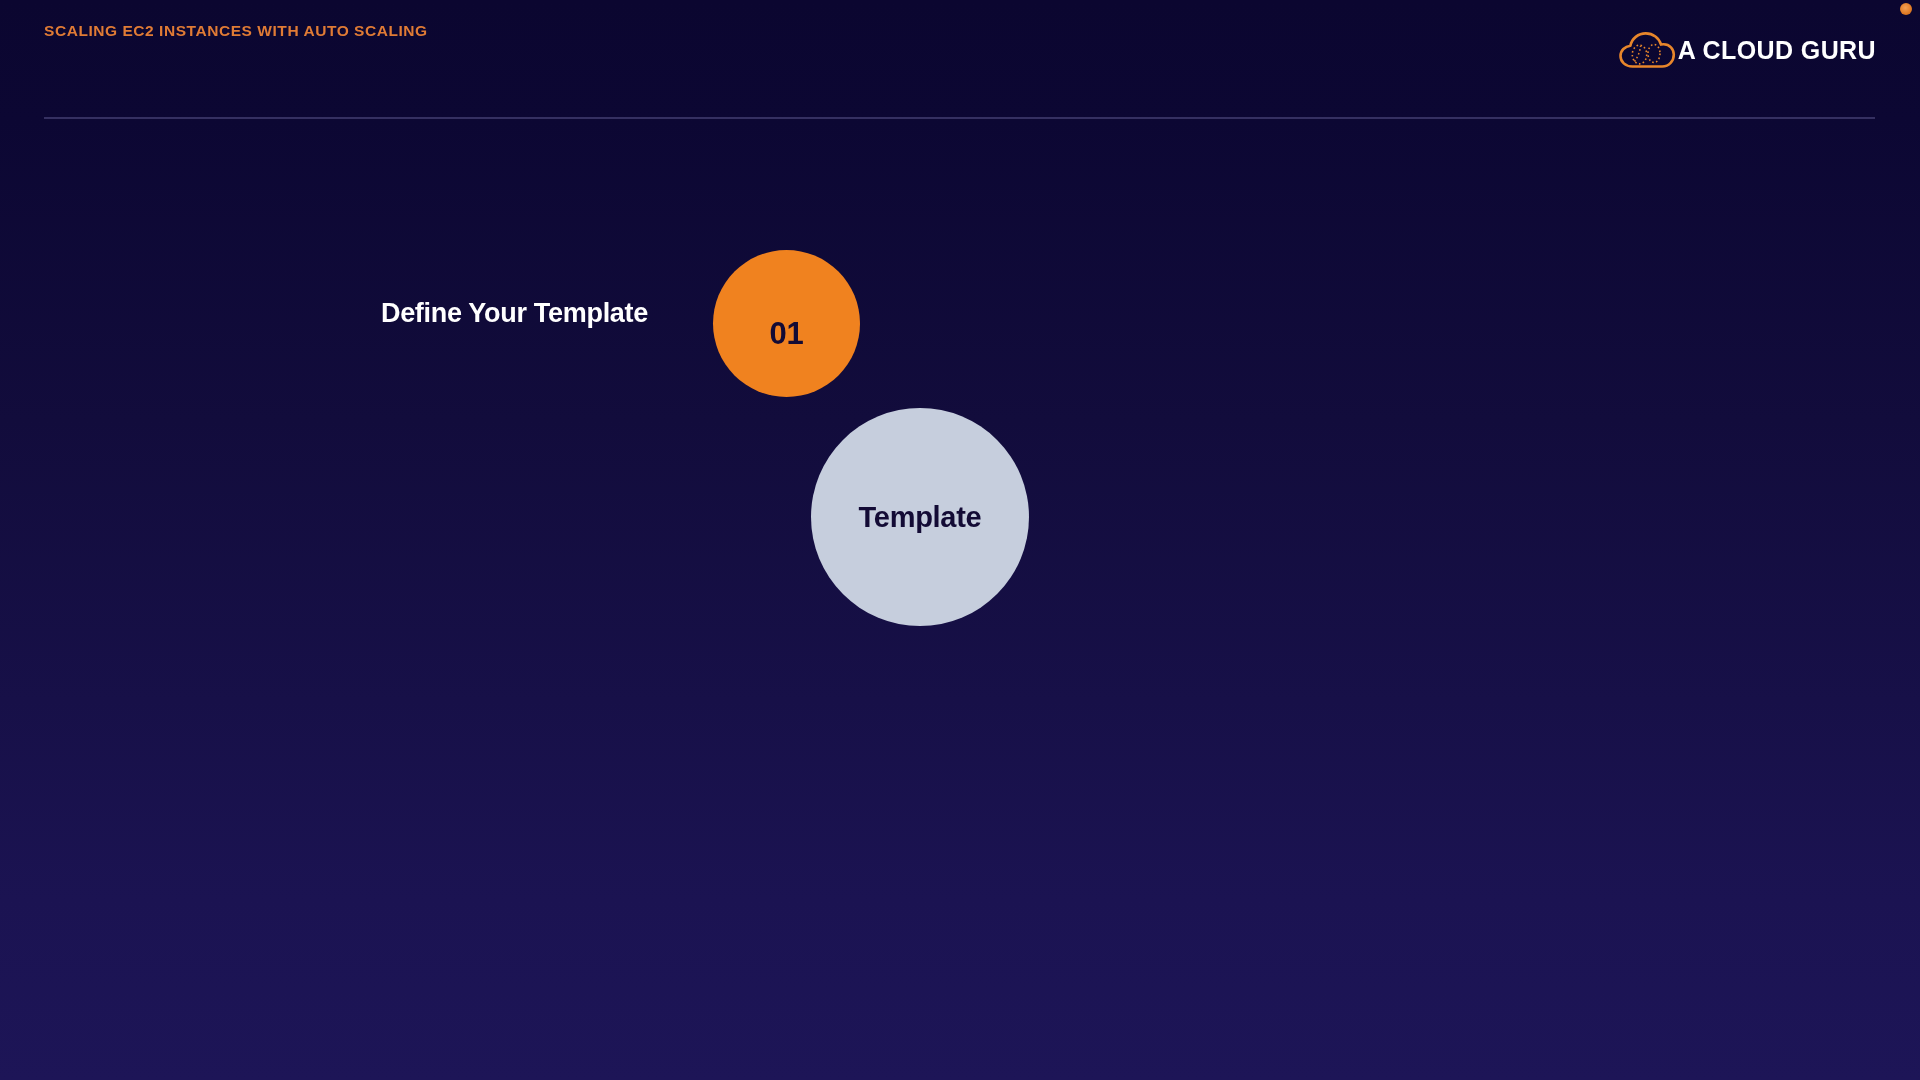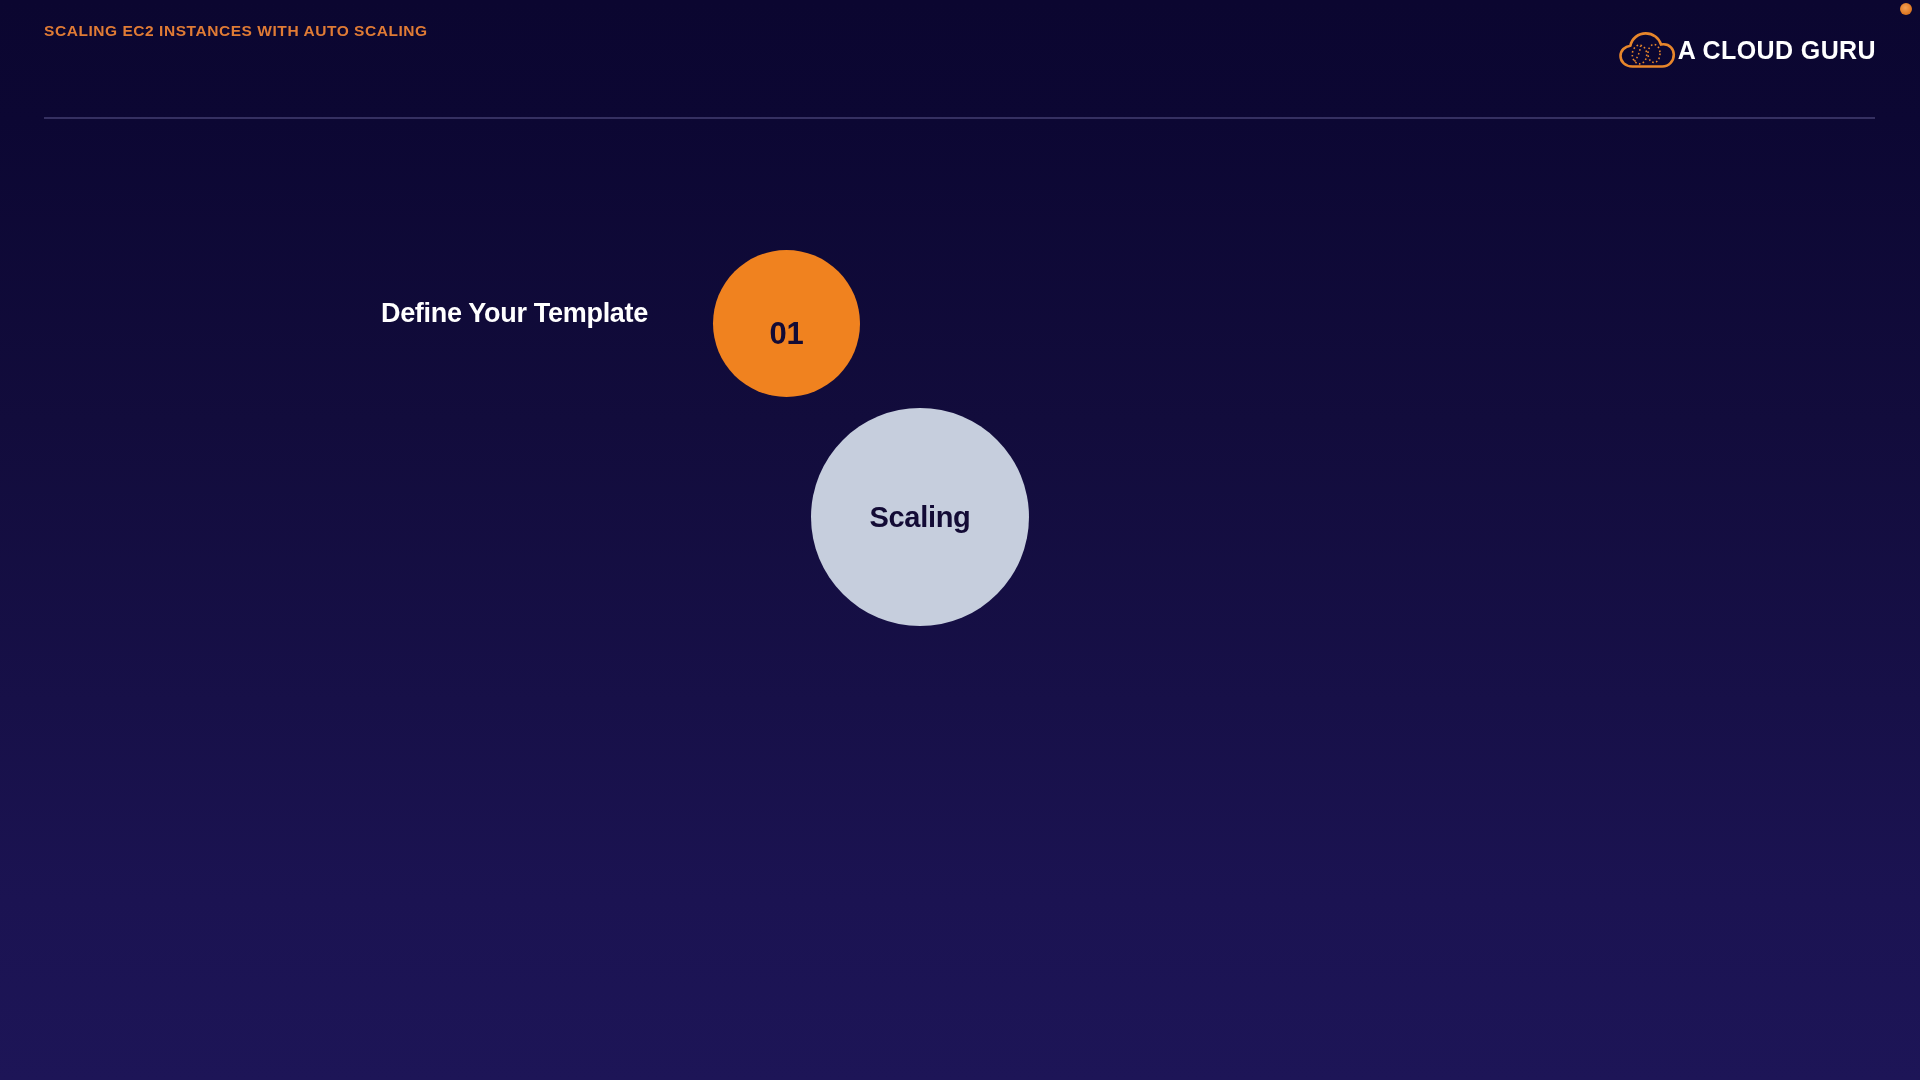--- a/index.html
+++ b/index.html
@@ -198,16 +198,16 @@
     <div class="step-text">
       <div class="step-heading">Define Your Template</div>
     </div>
   </div>
 
   <div class="step-circle">
     <span class="step-number">01</span>
   </div>
 
   <div class="hub-circle">
-    <span class="hub-label">Scaling</span>
+    <span class="hub-label">Template</span>
   </div>
 
 </div>
 
 </body></html>

